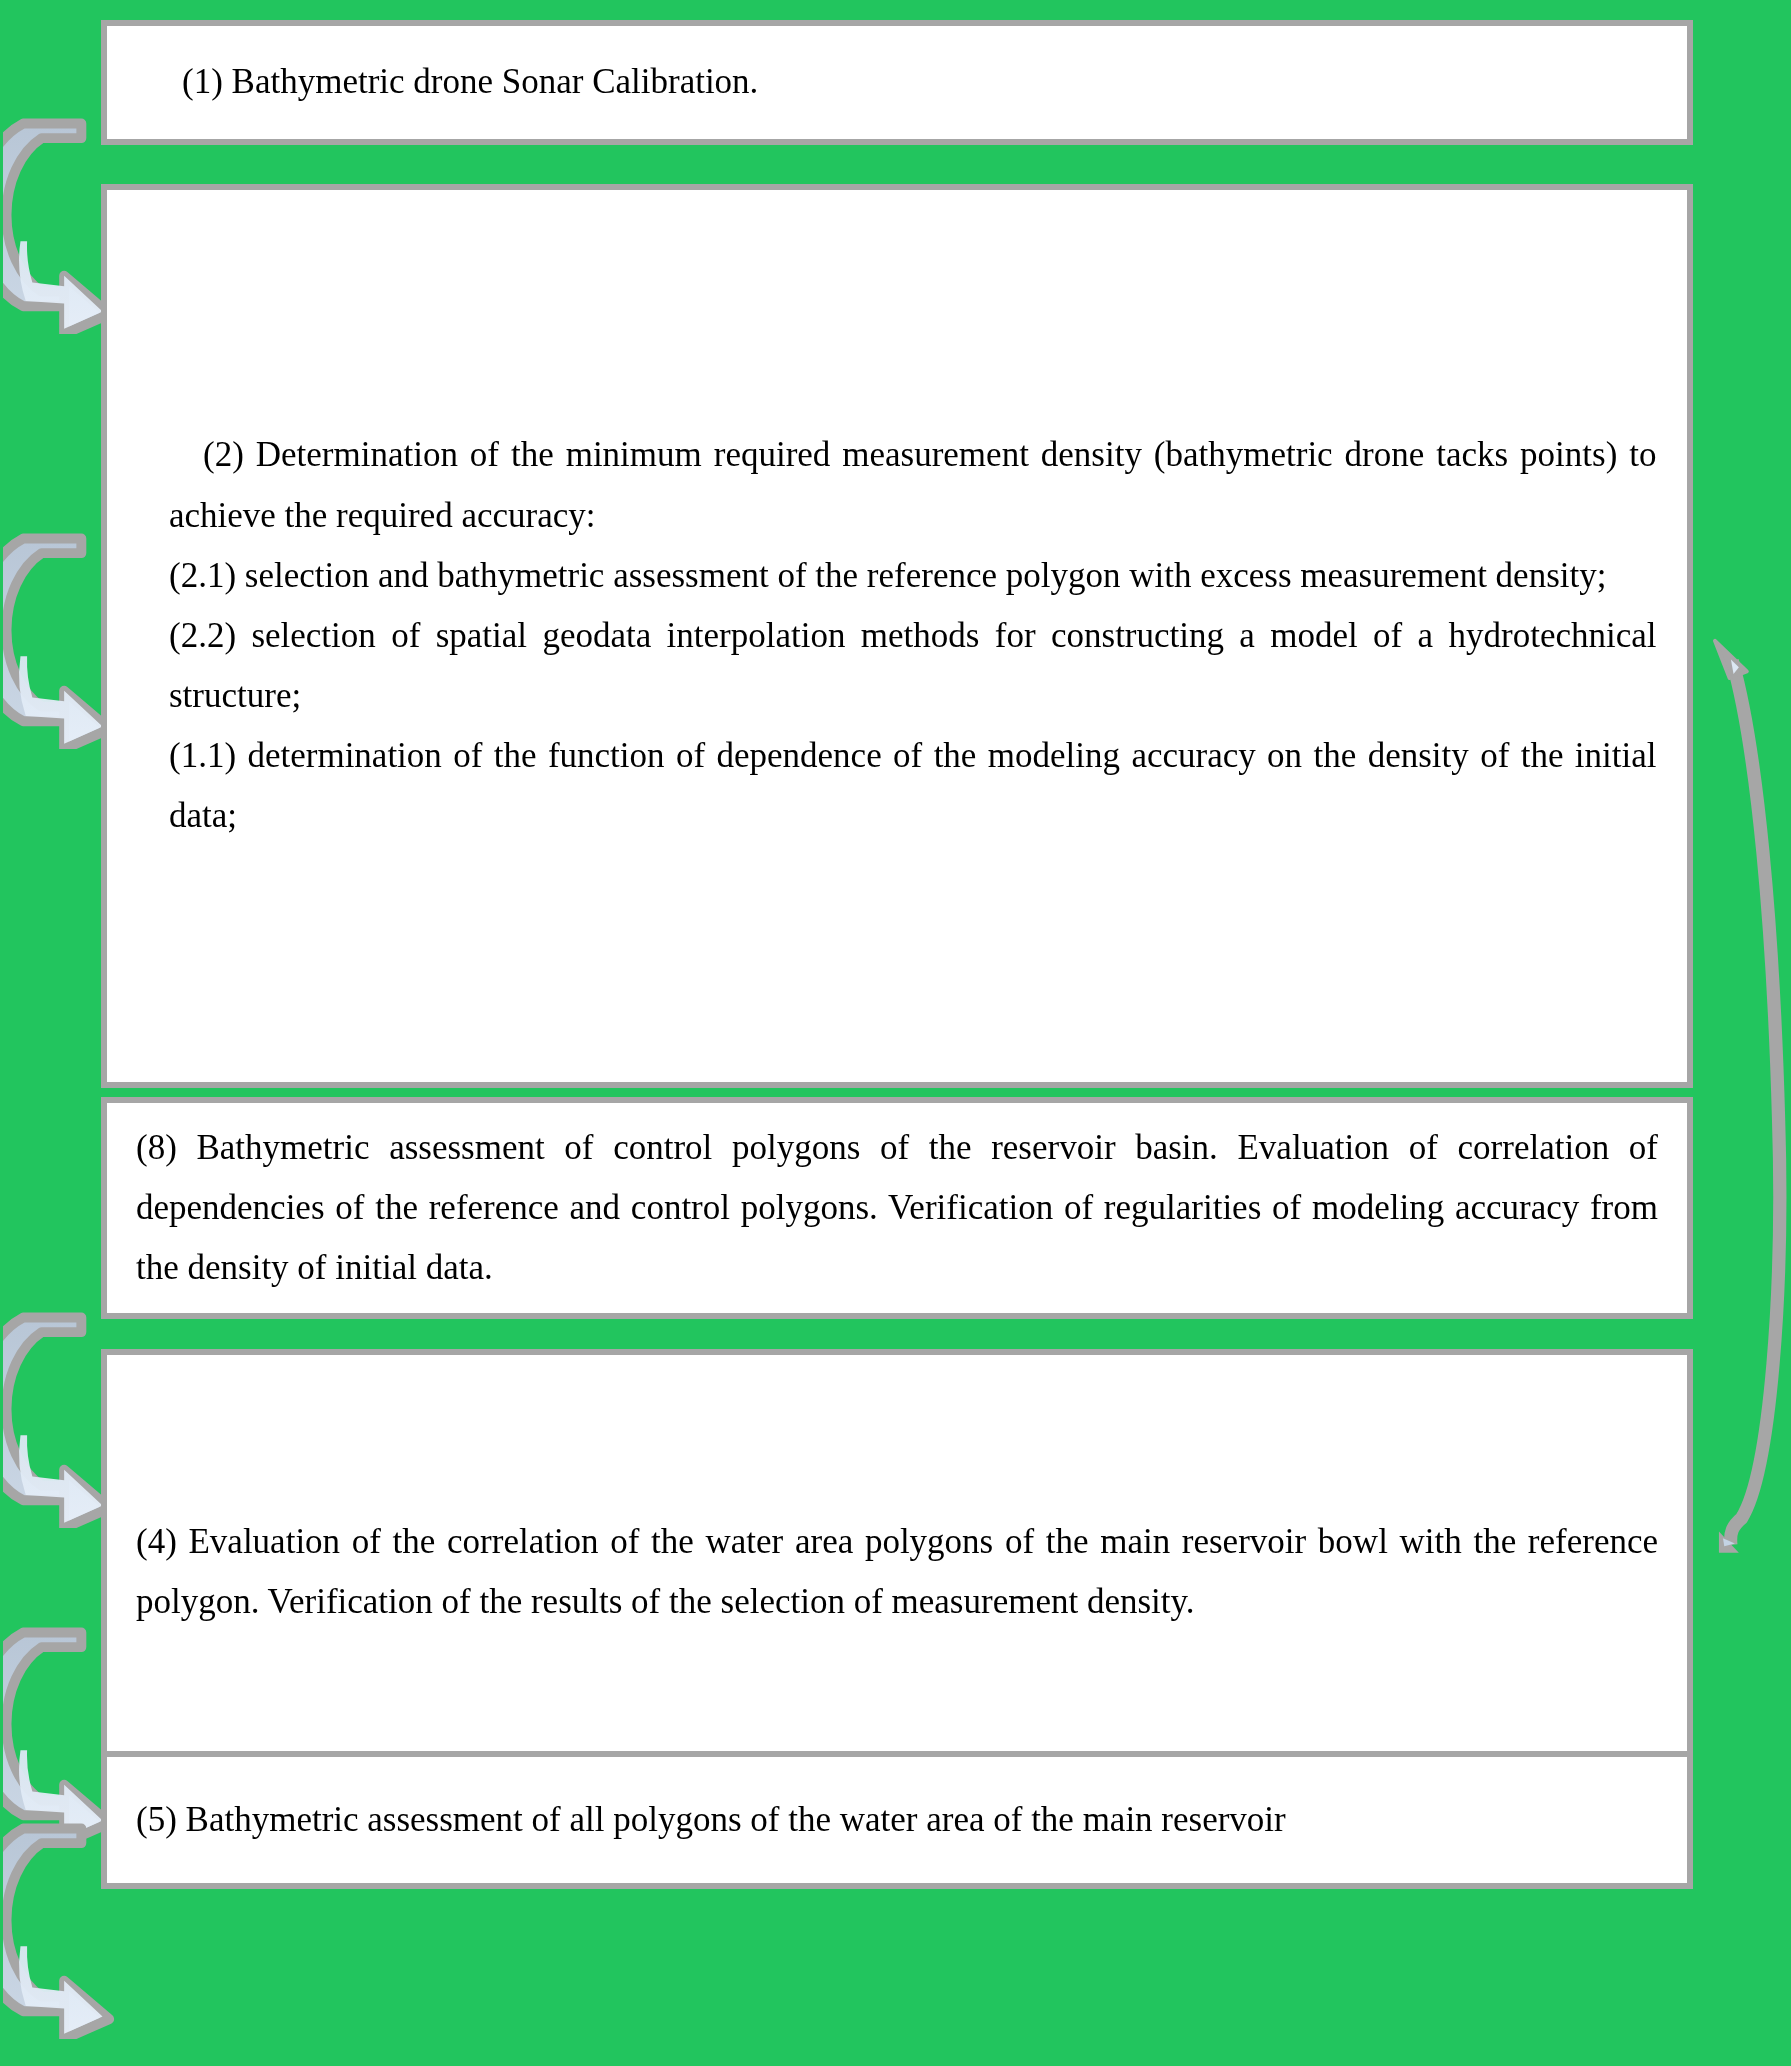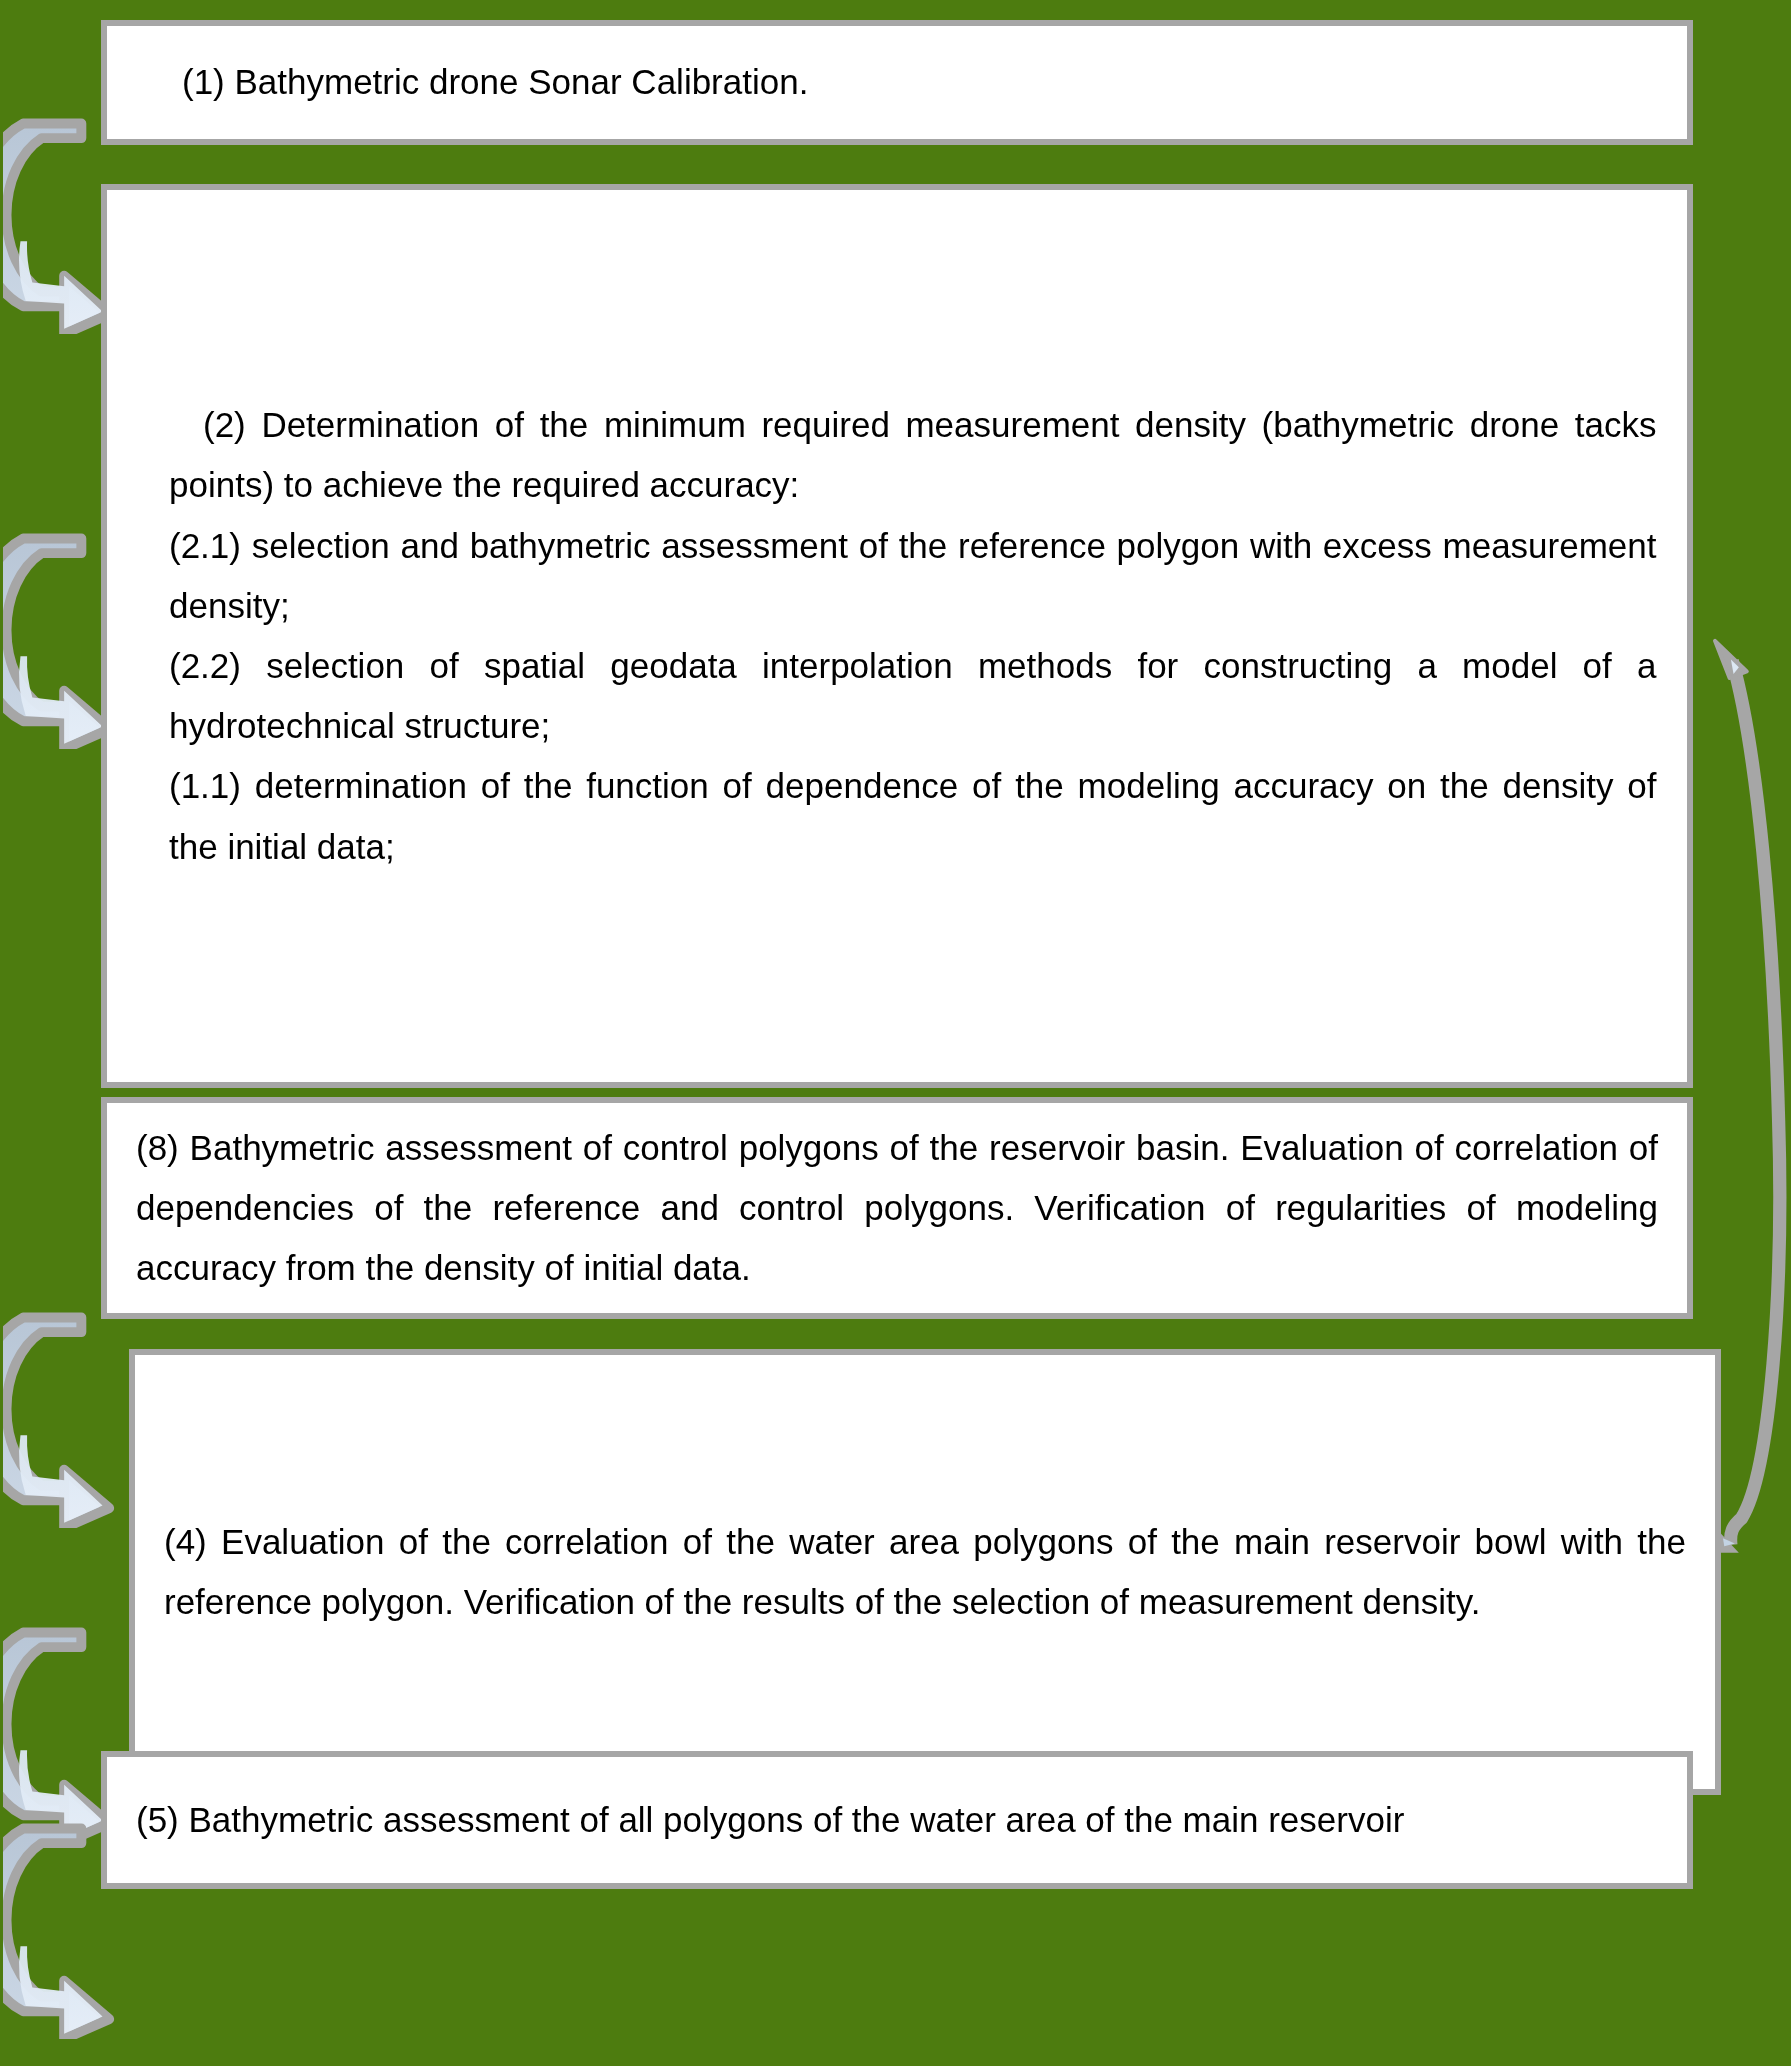--- a/index.html
+++ b/index.html
@@ -4,23 +4,23 @@
 <style>
   html, body {
     margin: 0;
     padding: 0;
     background: #ffffff;
   }
   #page {
     position: relative;
     width: 1792px;
     height: 2066px;
-    background: #4d7c0f;
+    background: #22c55e;
     overflow: hidden;
-    font-family: Liberation Sans, sans-serif;
+    font-family: Liberation Serif, serif;
   }
   .flow-box {
     position: absolute;
     box-sizing: border-box;
     border: 6px solid #a6a6a6;
     background: #ffffff;
     display: flex;
     flex-direction: column;
     justify-content: center;
   }
@@ -36,21 +36,21 @@
     text-align-last: left;
   }
   .indent-para {
     text-indent: 34px;
   }
   .box1 { left: 101px; top: 20px; width: 1592px; height: 125px; }
   .box1 .box-para { text-indent: 46px; }
   .box2 { left: 101px; top: 184px; width: 1592px; height: 904px; padding-left: 28px; }
   .box2 .box-para { padding-left: 34px; padding-right: 30.5px; }
   .box3 { left: 101px; top: 1097px; width: 1592px; height: 222px; }
-  .box4 { left: 101px; top: 1349px; width: 1592px; height: 446px; margin-left: 28px; }
+  .box4 { left: 101px; top: 1349px; width: 1592px; height: 446px; }
   .box5 { left: 101px; top: 1751px; width: 1592px; height: 138px; }
   .box6 { left: 101px; top: 1910px; width: 1592px; height: 139px; }
 
   .curve-arrow {
     position: absolute;
     pointer-events: none;
   }
   .right-arc {
     position: absolute;
     pointer-events: none;

